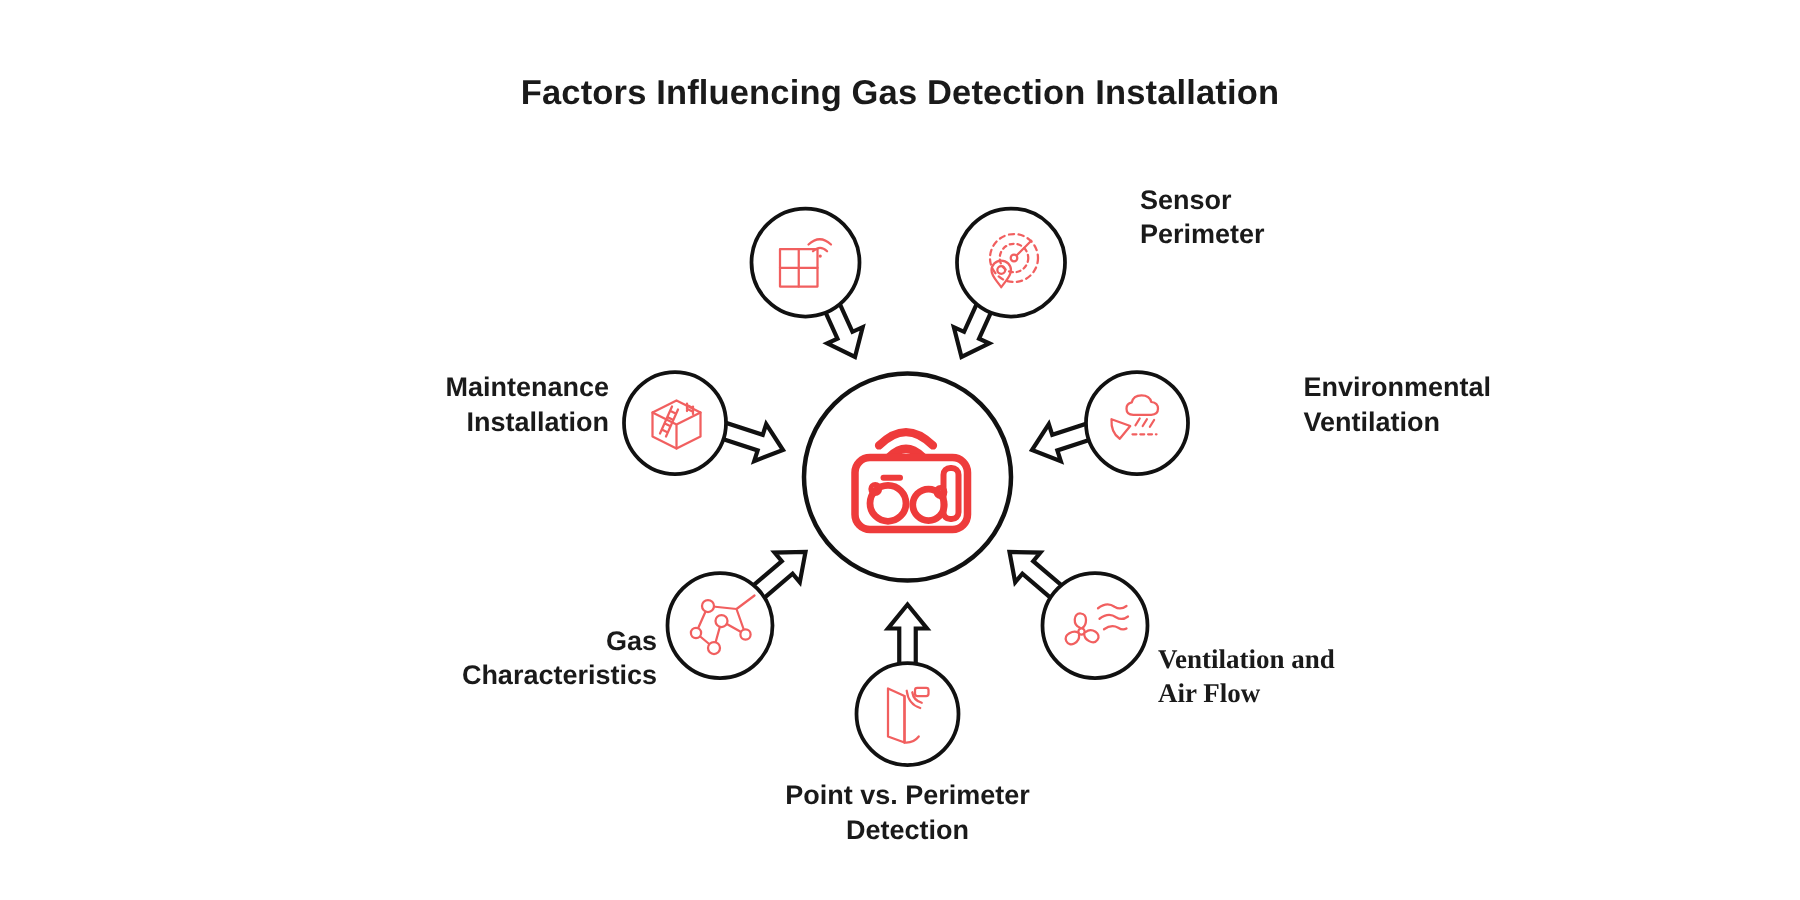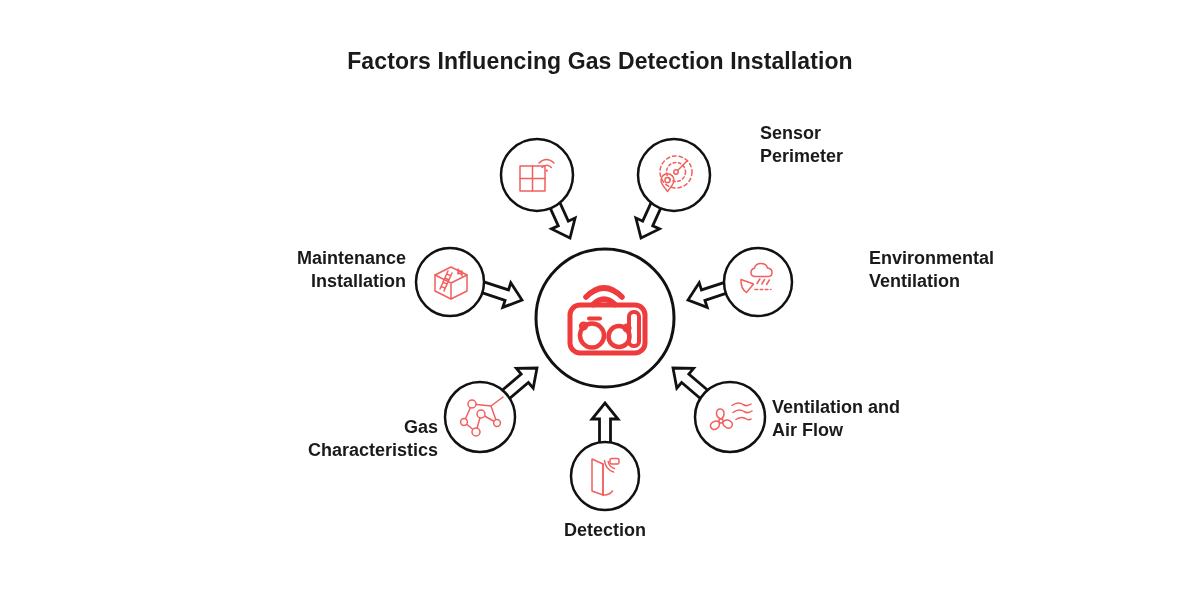--- a/index.html
+++ b/index.html
@@ -153,22 +153,23 @@
   <div class="label" style="left:854px;top:247px;margin-left:15px;">
     <div>Environmental</div>
     <div>Ventilation</div>
   </div>
 
   <div class="label right" style="right:762px;top:416px;margin-left:28px;">
     <div>Gas</div>
     <div>Characteristics</div>
   </div>
 
-  <div class="label" style="left:772px;top:396px;">
+  <div class="label" style="left:772px;top:428px;font-family:Liberation Serif, serif;">
     <div>Ventilation and</div>
     <div>Air Flow</div>
   </div>
 
   <div class="label center" style="left:455px;width:300px;top:519px;">
+    <div>Point vs. Perimeter</div>
     <div>Detection</div>
   </div>
 
 </div>
 
 </body></html>

